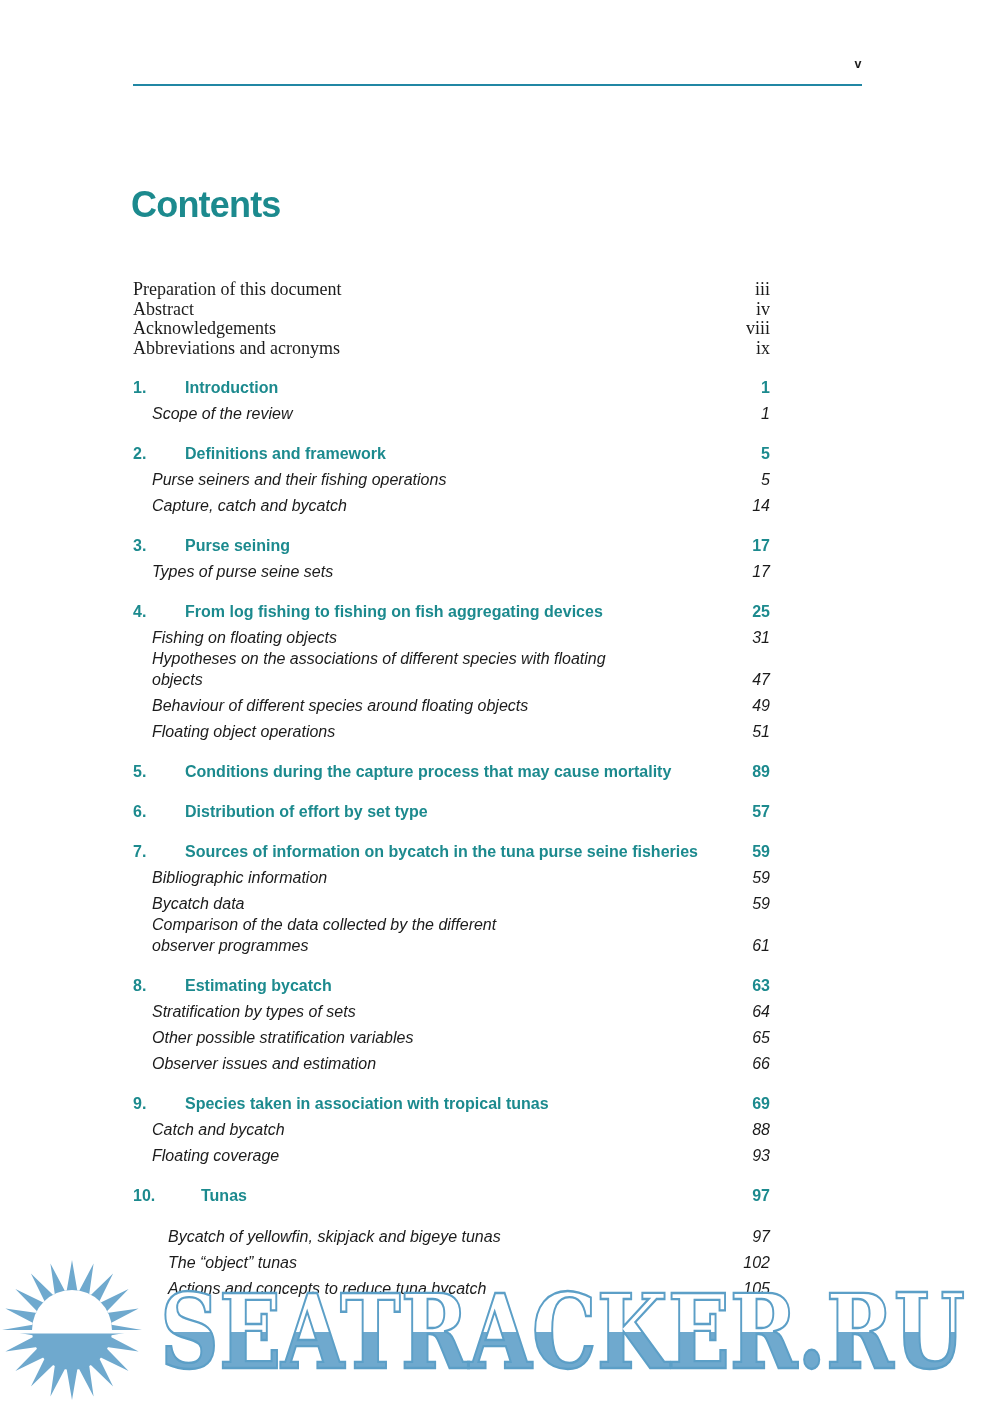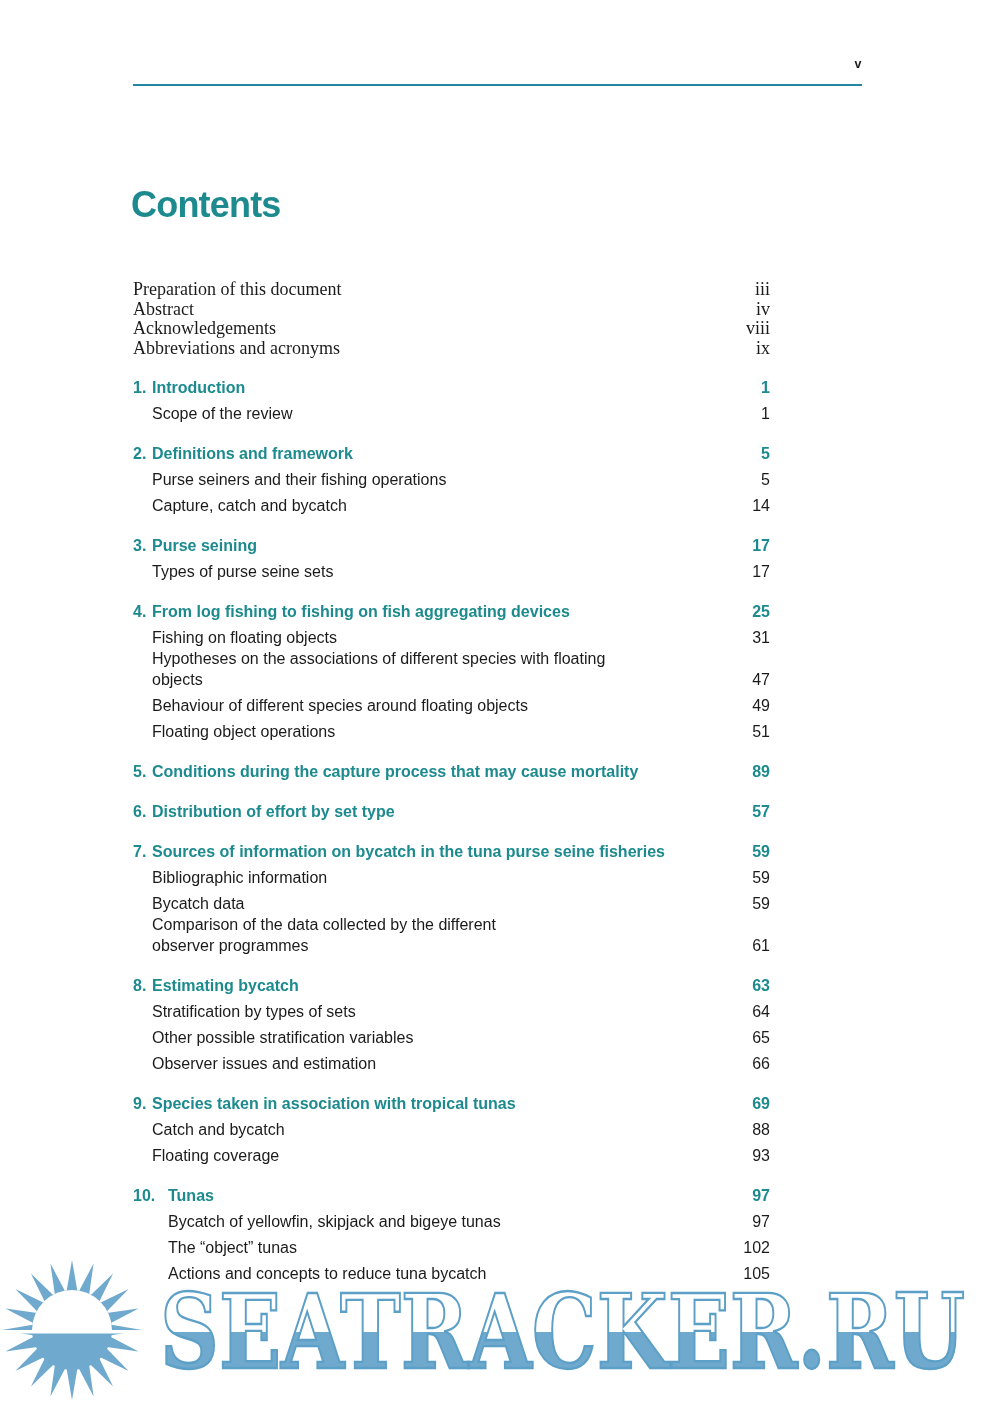--- a/index.html
+++ b/index.html
@@ -29,26 +29,26 @@
   .fm-label{white-space:pre;}
   .pg{margin-left:auto;padding-left:12px;white-space:pre;}
   .sections{margin-top:0;}
   .section{margin-top:19px;}
   .section-head{
     display:flex;align-items:flex-end;line-height:21px;
     font-size:16px;font-weight:700;color:var(--teal);
   }
   .sec-num{display:inline-block;min-width:19px;}
   .section.wide .sec-num{min-width:35px;}
-  .sec-title{white-space:pre;}
+  .sec-title{white-space:pre;margin-left:33px;}
   .subs{padding-left:19px;}
-  .section.wide .subs{padding-left:35px;}
+  .section.wide .subs{padding-left:35px;margin-top:15px;}
   .sub-row{
     display:flex;align-items:flex-end;min-height:26px;line-height:21px;
-    font-size:16px;font-weight:400;color:var(--text);
+    font-size:16px;font-weight:400;color:var(--text);font-style:italic;
   }
   .sub-title{white-space:pre-line;}
   
   .watermark{position:absolute;left:0;top:0;width:991px;height:1403px;z-index:3;pointer-events:none;}
   .wm-blue{fill:var(--wm_blue);}
   .wm-white{fill:#ffffff;}
   .stop-white{stop-color:#ffffff;}
   .stop-blue{stop-color:var(--wm_blue);}
   .wm-text{
     font-family:"DejaVu Serif",serif;font-weight:700;font-size:103px;

